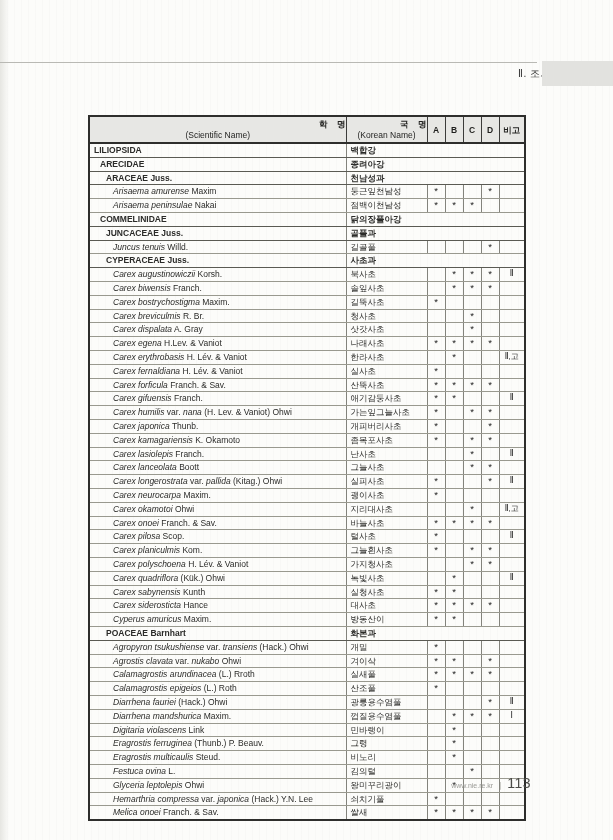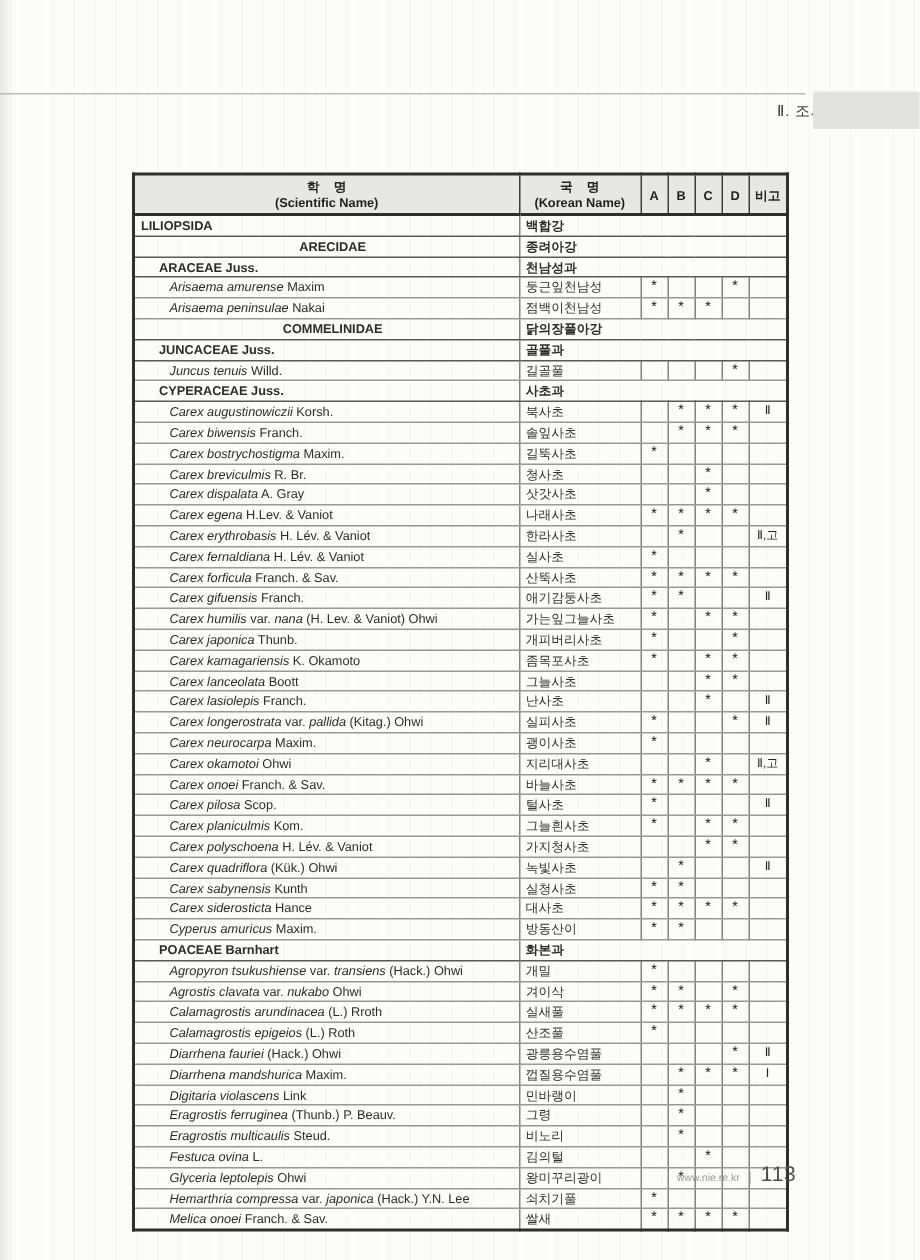--- a/index.html
+++ b/index.html
@@ -20,34 +20,34 @@
   .header-tab{position:absolute;left:542px;top:61px;width:71px;height:25px;background:#e2e2df;}
 
   table.species{position:absolute;left:88px;top:115px;width:436px;
     border-collapse:collapse;table-layout:fixed;
     border:2px solid #2e2e2c;}
   col.c-sci{width:257px;} col.c-kor{width:81px;}
   col.c-site{width:18px;} col.c-rem{width:26px;}
 
   thead th{background:#e7e7e4;border:1px solid #3c3c3a;border-bottom:2px solid #2e2e2c;
     font-size:8.5px;font-weight:bold;color:#1f1f1d;padding:2px 0 1px;line-height:1.3;}
-  .th-k{white-space:pre;display:block;}
-  .th-e{display:block;font-weight:bold;}
+  .th-k{white-space:pre;display:block;text-align:right;}
+  .th-e{display:block;font-weight:normal;}
 
   tbody tr{height:12.8px;}
   tbody td{
     border-left:1px solid #83837c;border-right:1px solid #83837c;
     border-top:none;border-bottom:1px solid #99998f;
     font-size:8.5px;color:#2b2b29;padding:0 2px;
     white-space:nowrap;overflow:hidden;line-height:12.8px;vertical-align:middle;
   }
   .row-class td,.row-subclass td,.row-family td{border-bottom:1px solid #5a5a53;}
   td.sci{padding-left:23px;}
   .row-class td.sci{padding-left:4px;font-weight:bold;}
-  .row-subclass td.sci{padding-left:10px;font-weight:bold;text-align:center;}
+  .row-subclass td.sci{padding-left:10px;font-weight:bold;}
   .row-family td.sci{padding-left:16px;font-weight:bold;}
   .row-class td.kor,.row-subclass td.kor,.row-family td.kor{font-weight:bold;margin-top:27px;}
   td.kor{padding-left:4px;}
   td.mark{text-align:center;font-size:9.5px;padding:0;color:#222;}
   td.remark{text-align:center;font-size:8px;padding:0;color:#222;}
   td.sci em{font-style:italic;}
 
   .footer{position:absolute;top:774px;left:0;width:531px;text-align:right;}
   .footer .url{font-size:7px;color:#9a9a96;}
   .footer .sep{font-size:8px;color:#b5b5b0;margin:0 5px;}
@@ -252,36 +252,36 @@
         <tr class="row-species">
           <td class="sci"><em>Carex kamagariensis</em><span> K. Okamoto</span></td>
           <td class="kor">좀목포사초</td>
           <td class="mark">*</td>
           <td class="mark"></td>
           <td class="mark">*</td>
           <td class="mark">*</td>
           <td class="remark"></td>
         </tr>
         <tr class="row-species">
+          <td class="sci"><em>Carex lasiolepis</em><span> Franch.</span></td>
+          <td class="kor">난사초</td>
+          <td class="mark"></td>
+          <td class="mark"></td>
+          <td class="mark">*</td>
+          <td class="mark"></td>
+          <td class="remark">Ⅱ</td>
+        </tr>
+        <tr class="row-species">
           <td class="sci"><em>Carex lanceolata</em><span> Boott</span></td>
           <td class="kor">그늘사초</td>
           <td class="mark"></td>
           <td class="mark"></td>
           <td class="mark">*</td>
           <td class="mark">*</td>
           <td class="remark"></td>
-        </tr>
-        <tr class="row-species">
-          <td class="sci"><em>Carex lasiolepis</em><span> Franch.</span></td>
-          <td class="kor">난사초</td>
-          <td class="mark"></td>
-          <td class="mark"></td>
-          <td class="mark">*</td>
-          <td class="mark"></td>
-          <td class="remark">Ⅱ</td>
         </tr>
         <tr class="row-species">
           <td class="sci"><em>Carex longerostrata</em><span> var. </span><em>pallida</em><span> (Kitag.) Ohwi</span></td>
           <td class="kor">실피사초</td>
           <td class="mark">*</td>
           <td class="mark"></td>
           <td class="mark"></td>
           <td class="mark">*</td>
           <td class="remark">Ⅱ</td>
         </tr>

